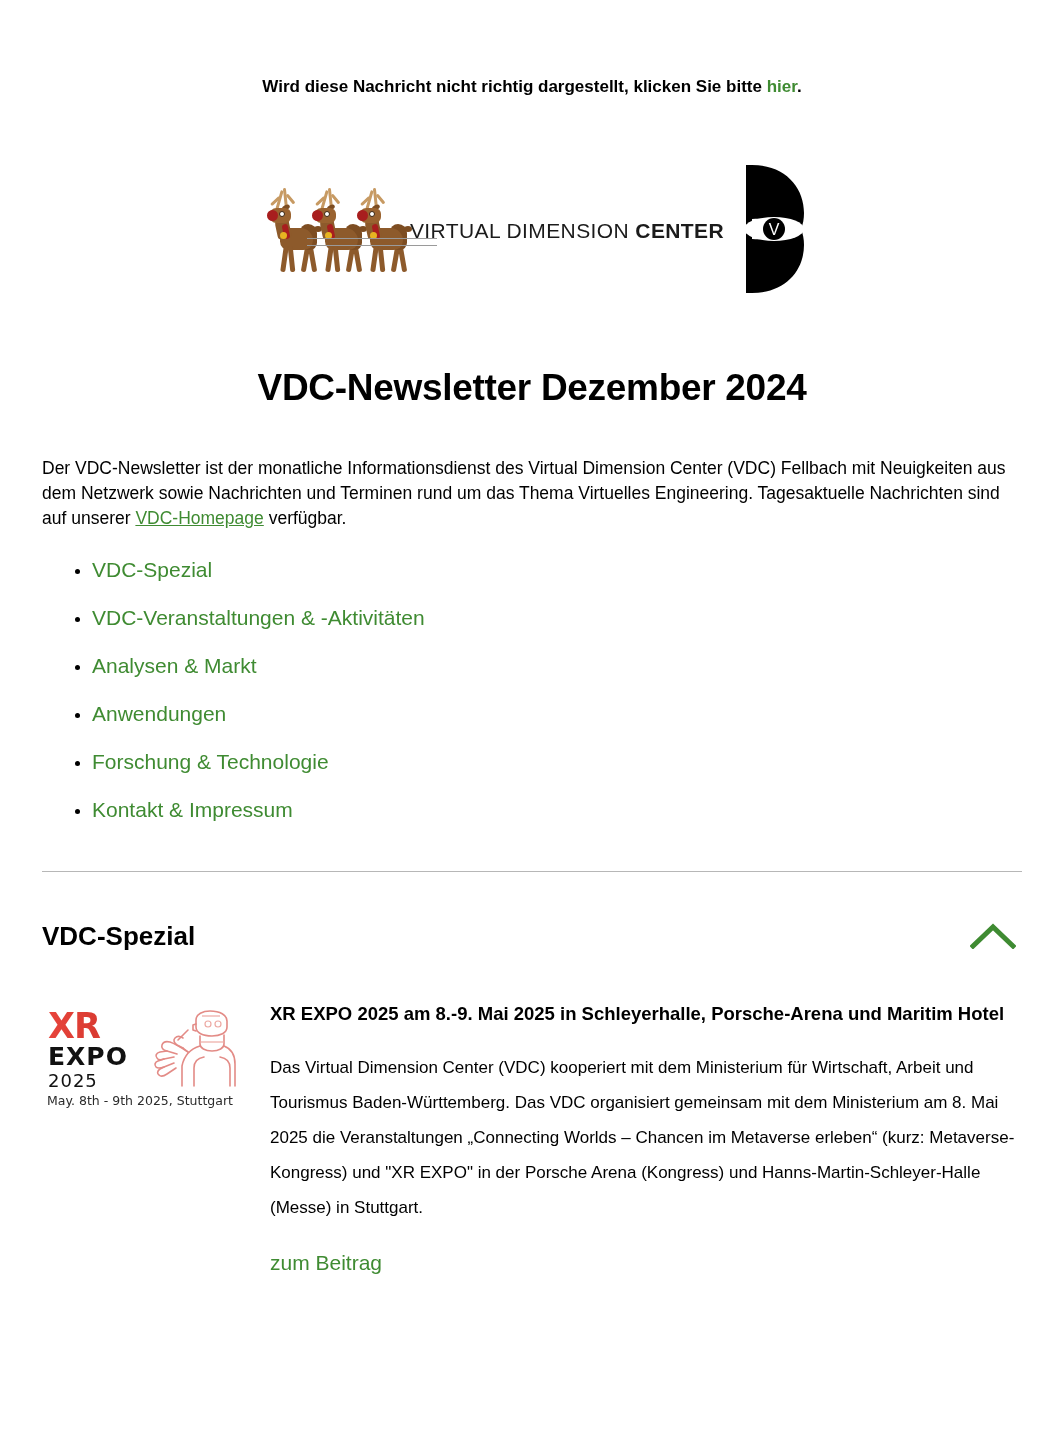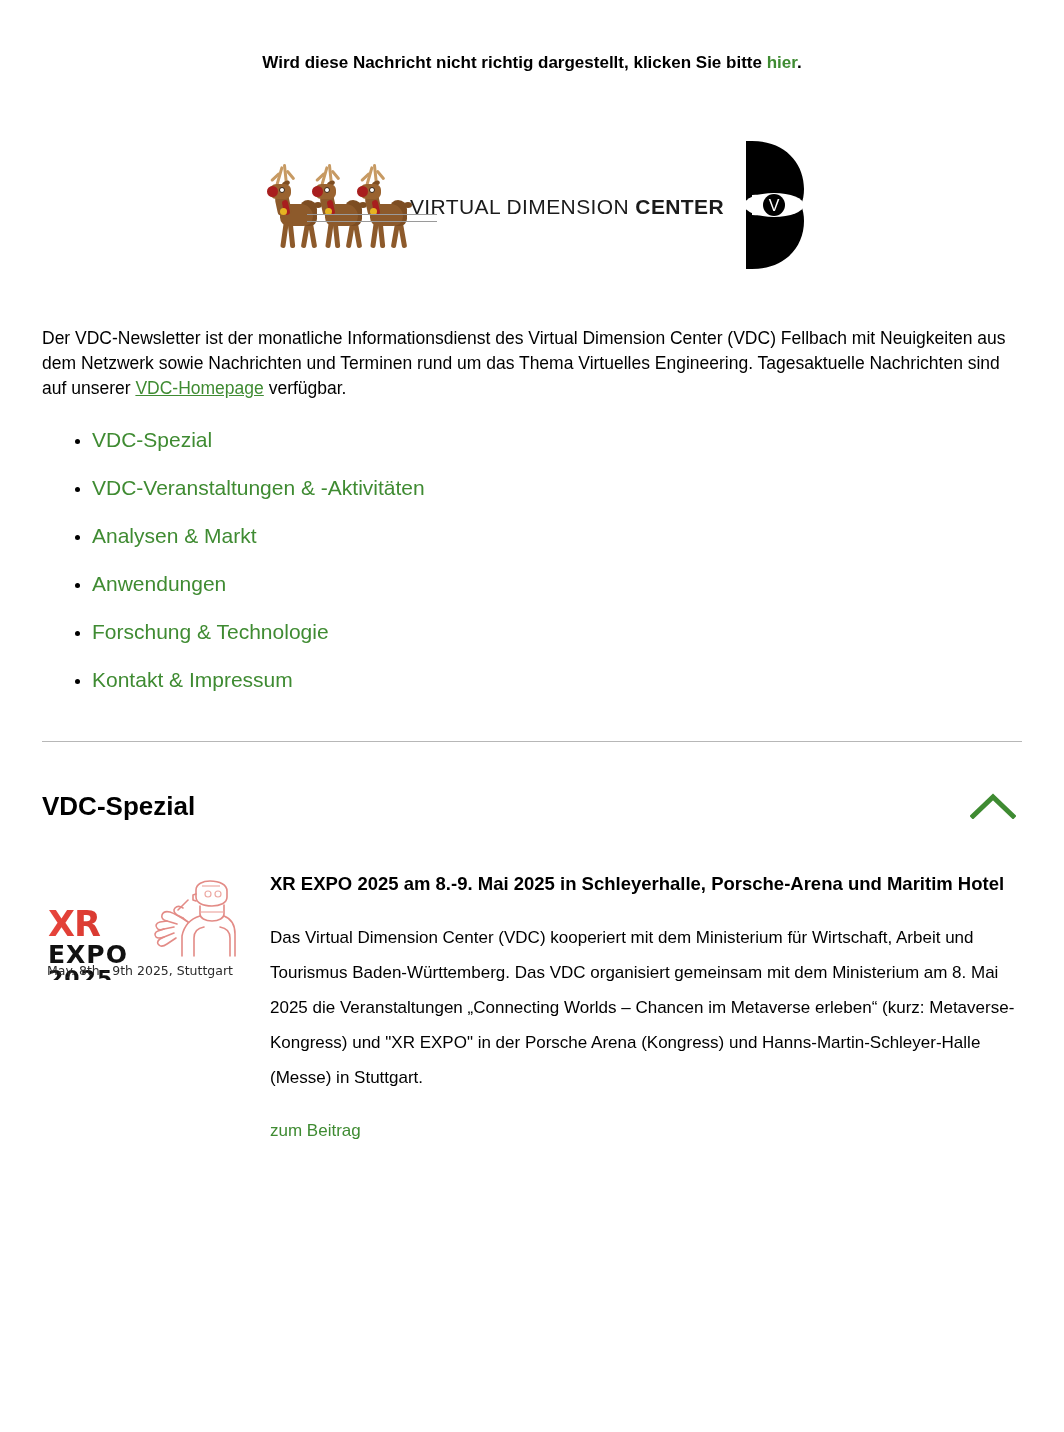--- a/index.html
+++ b/index.html
@@ -22,21 +22,21 @@
     background: #ffffff;
     box-sizing: border-box;
   }
 
   
   .preheader {
     text-align: center;
     font-size: 17px;
     line-height: 22px;
     font-weight: bold;
-    padding-top: 52px;
+    padding-top: 76px;
     color: #000000;
   }
   .preheader .lnk {
     color: #3f8b32;
     font-weight: bold;
     text-decoration: none;
   }
 
   
   .logo-wrap {
@@ -325,35 +325,34 @@
   .xr-word {
     font-size: 35px;
     line-height: 33px;
     font-weight: bold;
     font-family: "DejaVu Sans", sans-serif;
     letter-spacing: -1px;
     background: linear-gradient(100deg,#e8453c 0%,#d93a31 45%,#f07b72 75%,#e8453c 100%);
     -webkit-background-clip: text;
     background-clip: text;
     color: transparent;
-    margin-top: 28px;
   }
   .xr-expo {
     font-size: 25px;
     line-height: 24px;
     font-weight: bold;
     font-family: "DejaVu Sans", sans-serif;
     letter-spacing: 1px;
     color: #111111;
     margin-top: 2px;
   }
   .xr-year {
-    font-size: 22px;
+    font-size: 18px;
     line-height: 24px;
-    font-weight: bold;
+    font-weight: normal;
     font-family: "DejaVu Sans", sans-serif;
     letter-spacing: 1px;
     color: #111111;
   }
   .xr-date {
     position: absolute;
     left: 5px;
     bottom: 2px;
     font-size: 12.5px;
     color: #2b2b2b;
@@ -378,21 +377,21 @@
   }
   .article-body p.text {
     font-size: 17px;
     line-height: 35px;
     margin: 24px 0 0 0;
     color: #000000;
   }
   .article-body a.more {
     display: inline-block;
     margin-top: 26px;
-    font-size: 17px;
+    font-size: 21px;
     color: #3f8b32;
     text-decoration: none;
   }
 </style>
 </head>
 <body>
 
 <div class="page">
 
   <div class="preheader">
@@ -477,20 +476,21 @@
           <path d="M6 70 L12 70 L12 76 C30 77 48 74 61 66 C63 71 64 76 64 82 C64 108 45 130 12 130 H6 Z" fill="#000000"></path>
           <ellipse cx="34" cy="66" rx="30" ry="12" fill="#ffffff"></ellipse>
           <circle cx="34" cy="66" r="11" fill="#000000"></circle>
           <text x="34" y="72" font-family="Liberation Sans, sans-serif" font-size="16" fill="#ffffff" text-anchor="middle">V</text>
         </svg>
       </div>
 
     </div>
   </div>
 
+  <h1 class="title">VDC-Newsletter Dezember 2024</h1>
 
   <div class="content">
 
     <p class="intro"><span>Der VDC-Newsletter ist der monatliche Informationsdienst des Virtual Dimension Center (VDC) Fellbach mit Neuigkeiten aus dem Netzwerk sowie Nachrichten und Terminen rund um das Thema Virtuelles Engineering. Tagesaktuelle Nachrichten sind auf unserer </span><a href="#">VDC-Homepage</a><span> verfügbar.</span></p>
 
 
     <ul class="toc">
       <li><a href="#">VDC-Spezial</a></li>
       <li><a href="#">VDC-Veranstaltungen &amp; -Aktivitäten</a></li>
       <li><a href="#">Analysen &amp; Markt</a></li>

